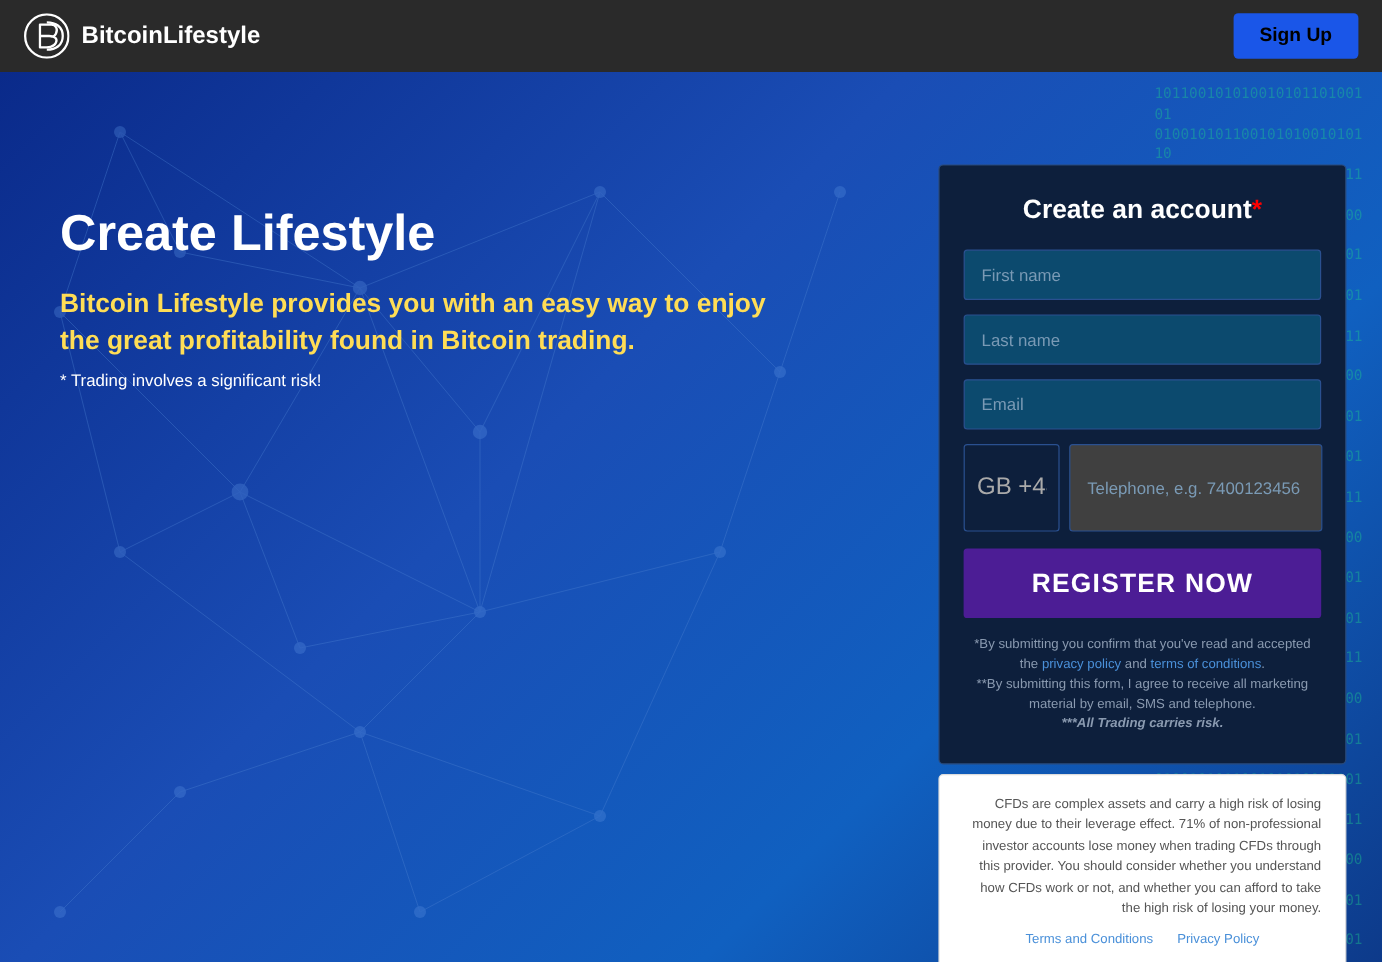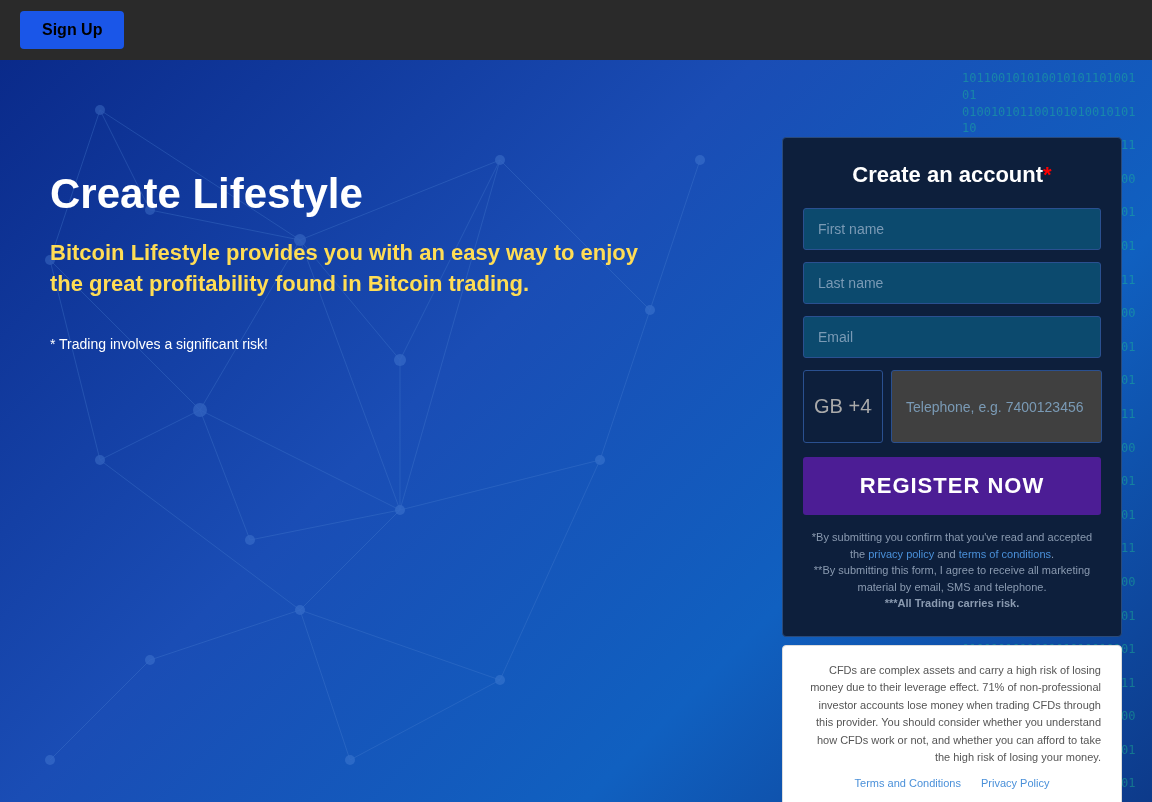--- a/index.html
+++ b/index.html
@@ -97,21 +97,21 @@
       font-size: 42px;
       font-weight: bold;
       margin-bottom: 20px;
     }
     .hero-subtitle {
       color: #ffdd55;
       font-size: 22px;
       font-weight: bold;
       line-height: 1.4;
       max-width: 600px;
-      margin-bottom: 36px;
+      margin-bottom: 9px;
     }
     .hero-risk {
       color: white;
       font-size: 14px;
     }
 
     
     .form-container {
       position: relative;
       z-index: 5;
@@ -203,20 +203,21 @@
       text-align: center;
       line-height: 1.5;
     }
     .form-disclaimer a {
       color: #4a90d9;
       text-decoration: none;
     }
     .form-disclaimer .risk-bold {
       color: #8a9ab0;
       font-weight: bold;
+      font-style: italic;
     }
 
     .cfd-card {
       background-color: white;
       border: 1px solid #ddd;
       border-radius: 4px;
       padding: 16px 20px;
       margin-top: 8px;
     }
     .cfd-text {
@@ -234,20 +235,30 @@
     .cfd-links a {
       color: #4a90d9;
       font-size: 11px;
       text-decoration: none;
     }
   </style>
 </head>
 <body>
 
 <div class="header">
+  <div class="logo-area">
+    <svg class="logo-icon" viewBox="0 0 40 40" fill="none" xmlns="http://www.w3.org/2000/svg">
+      <circle cx="20" cy="20" r="19" stroke="white" stroke-width="2" fill="none"></circle>
+      <path d="M20 8 C28 8 34 12 34 20 C34 28 28 32 20 32" stroke="white" stroke-width="2" fill="none"></path>
+      <path d="M14 10 L14 30 M14 20 L22 20 M14 10 L24 10 C28 10 30 14 28 18 C26 22 22 20 22 20 C26 20 30 22 28 26 C26 30 22 30 14 30" stroke="white" stroke-width="2" fill="none" stroke-linecap="round"></path>
+    </svg>
+    <div class="logo-text">
+      <span>Bitcoin</span><span style="font-weight:bold;">Lifestyle</span>
+    </div>
+  </div>
   <button class="signup-btn">Sign Up</button>
 </div>
 
 <div class="hero">
 
   <div class="network-bg">
     <svg viewBox="0 0 1152 742" xmlns="http://www.w3.org/2000/svg">
 
       <line x1="100" y1="50" x2="300" y2="180" stroke="#4a80d0" stroke-width="0.8"></line>
       <line x1="300" y1="180" x2="500" y2="100" stroke="#4a80d0" stroke-width="0.8"></line>

